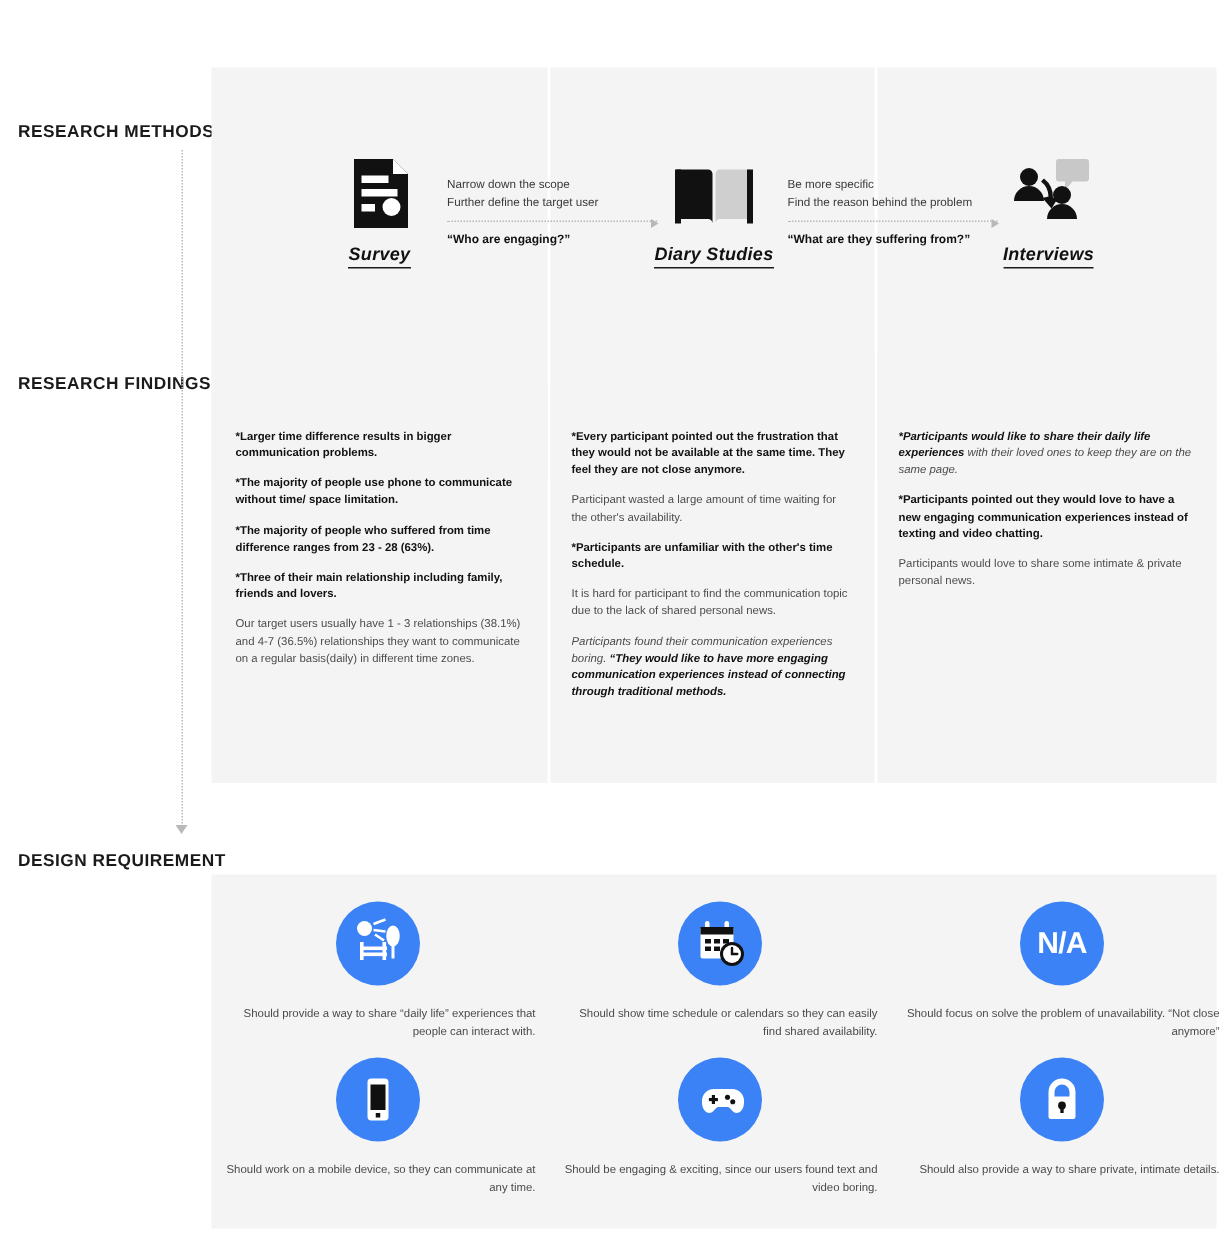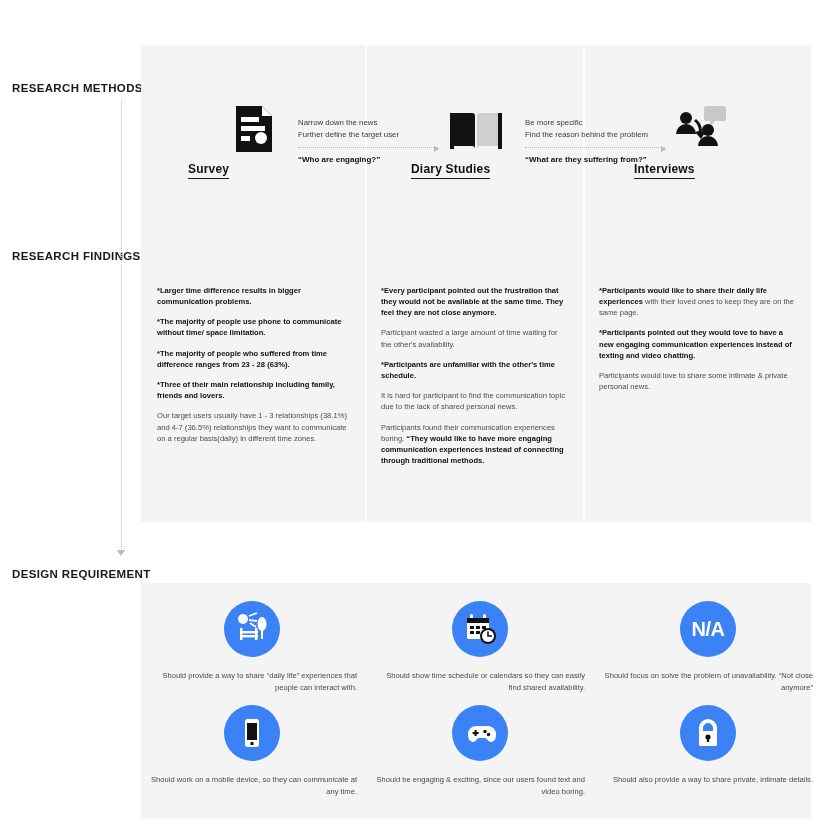--- a/index.html
+++ b/index.html
@@ -65,20 +65,22 @@
   #panel-find-1 { left: 141px; top: 255px; width: 224px; height: 267px; }
   #panel-find-2 { left: 367px; top: 233px; width: 216px; height: 289px; }
   #panel-find-3 { left: 585px; top: 233px; width: 226px; height: 289px; }
 
   #panel-design { left: 141px; top: 583px; width: 670px; height: 236px; }
 
   
   .method {
     position: absolute;
     width: 130px;
+    text-align: center;
+    font-style: italic;
   }
   #method-survey   { left: 188px; top: 100px; }
   #method-diary    { left: 411px; top: 100px; }
   #method-intervw  { left: 634px; top: 100px; }
 
   .method-icon {
     height: 52px;
     display: flex;
     align-items: flex-end;
     justify-content: center;
@@ -146,20 +148,21 @@
   .finding.bold {
     font-weight: bold;
     color: #111;
   }
   .finding.plain {
     font-weight: normal;
     color: #4c4c4c;
   }
   .finding.mixed {
     color: #4c4c4c;
+    font-style: italic;
   }
   .finding.mixed b { color: #111; }
 
   
   .req {
     position: absolute;
     width: 210px;
   }
   .req-icon {
     height: 62px;
@@ -256,21 +259,21 @@
         <circle cx="36" cy="24" r="6" fill="#111"></circle>
         <path d="M26 40 a10 10 0 0 1 20 0 Z" fill="#111"></path>
         <path d="M24 13 a16 16 0 0 1 6 13 l4 -1 -5 8 -6 -7 4 -1 a13 13 0 0 0 -5 -10 Z" fill="#111"></path>
       </svg>
     </div>
     <span class="method-name">Interviews</span>
   </div>
 
   <div id="connector-1" class="connector">
     <div class="connector-lines">
-      <div>Narrow down the news</div>
+      <div>Narrow down the scope</div>
       <div>Further define the target user</div>
     </div>
     <div class="connector-rule"></div>
     <div class="connector-quote">“Who are engaging?”</div>
   </div>
 
   <div id="connector-2" class="connector">
     <div class="connector-lines">
       <div>Be more specific</div>
       <div>Find the reason behind the problem</div>

